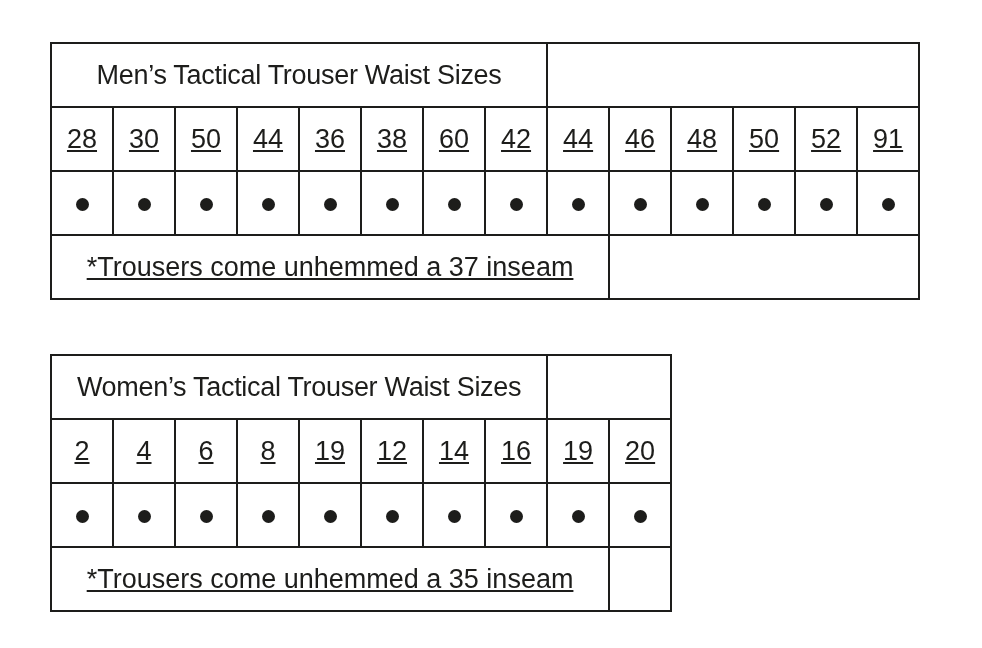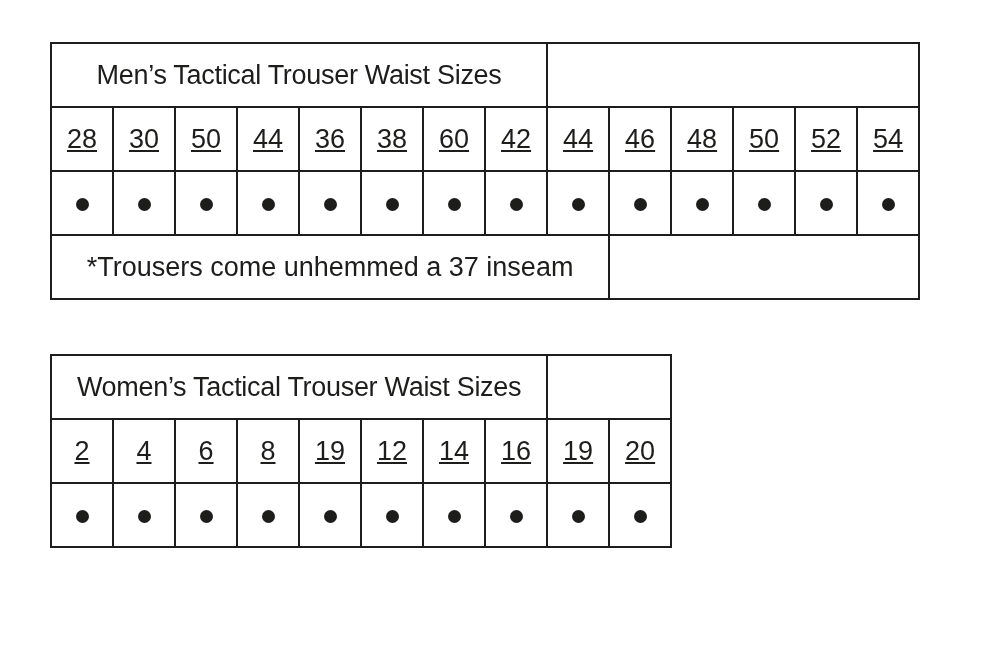--- a/index.html
+++ b/index.html
@@ -38,20 +38,21 @@
   td.title-cell {
     font-size: 27px;
     letter-spacing: -0.3px;
     padding-right: 32px;
     margin-left: 47px;
   }
   td.note-cell {
     text-align: left;
     padding-left: 21px;
     font-size: 27px;
+    text-decoration: underline;
   }
   td.size-cell {
     font-size: 28px;
     text-decoration: underline;
   }
   td.ghost-cell {
     border: none;
     background: transparent;
   }
   span.dot {
@@ -95,21 +96,21 @@
     <td class="size-cell">44</td>
     <td class="size-cell">36</td>
     <td class="size-cell">38</td>
     <td class="size-cell">60</td>
     <td class="size-cell">42</td>
     <td class="size-cell">44</td>
     <td class="size-cell">46</td>
     <td class="size-cell">48</td>
     <td class="size-cell">50</td>
     <td class="size-cell">52</td>
-    <td class="size-cell">54</td>
+    <td class="size-cell">91</td>
   </tr>
   <tr>
     <td><span class="dot"></span></td>
     <td><span class="dot"></span></td>
     <td><span class="dot"></span></td>
     <td><span class="dot"></span></td>
     <td><span class="dot"></span></td>
     <td><span class="dot"></span></td>
     <td><span class="dot"></span></td>
     <td><span class="dot"></span></td>
@@ -162,14 +163,18 @@
     <td><span class="dot"></span></td>
     <td><span class="dot"></span></td>
     <td><span class="dot"></span></td>
     <td><span class="dot"></span></td>
     <td><span class="dot"></span></td>
     <td><span class="dot"></span></td>
     <td><span class="dot"></span></td>
     <td><span class="dot"></span></td>
     <td><span class="dot"></span></td>
   </tr>
+  <tr>
+    <td colspan="9" class="note-cell">*Trousers come unhemmed a 35 inseam</td>
+    <td colspan="1" class="ghost-cell"></td>
+  </tr>
 </tbody>
   </table>
 
 </body></html>

